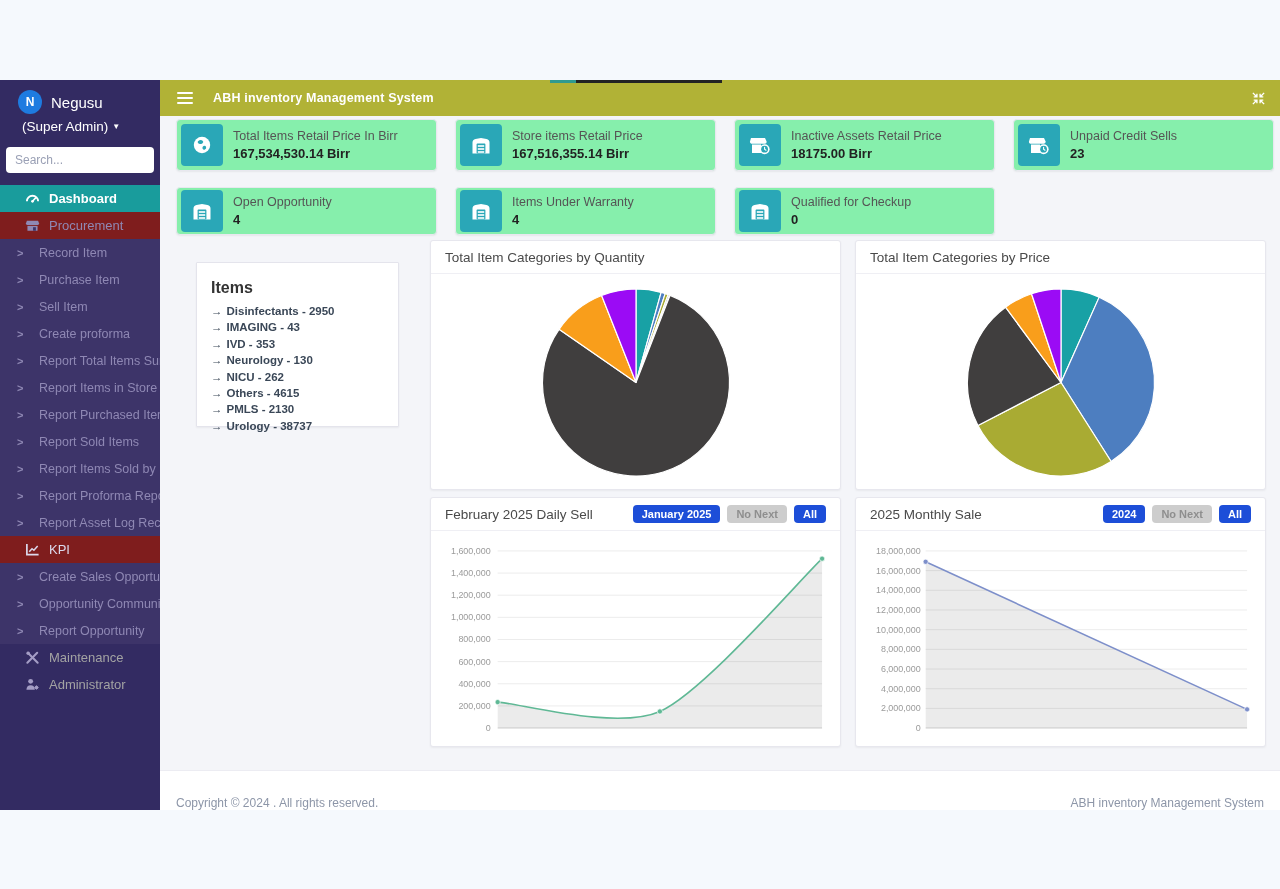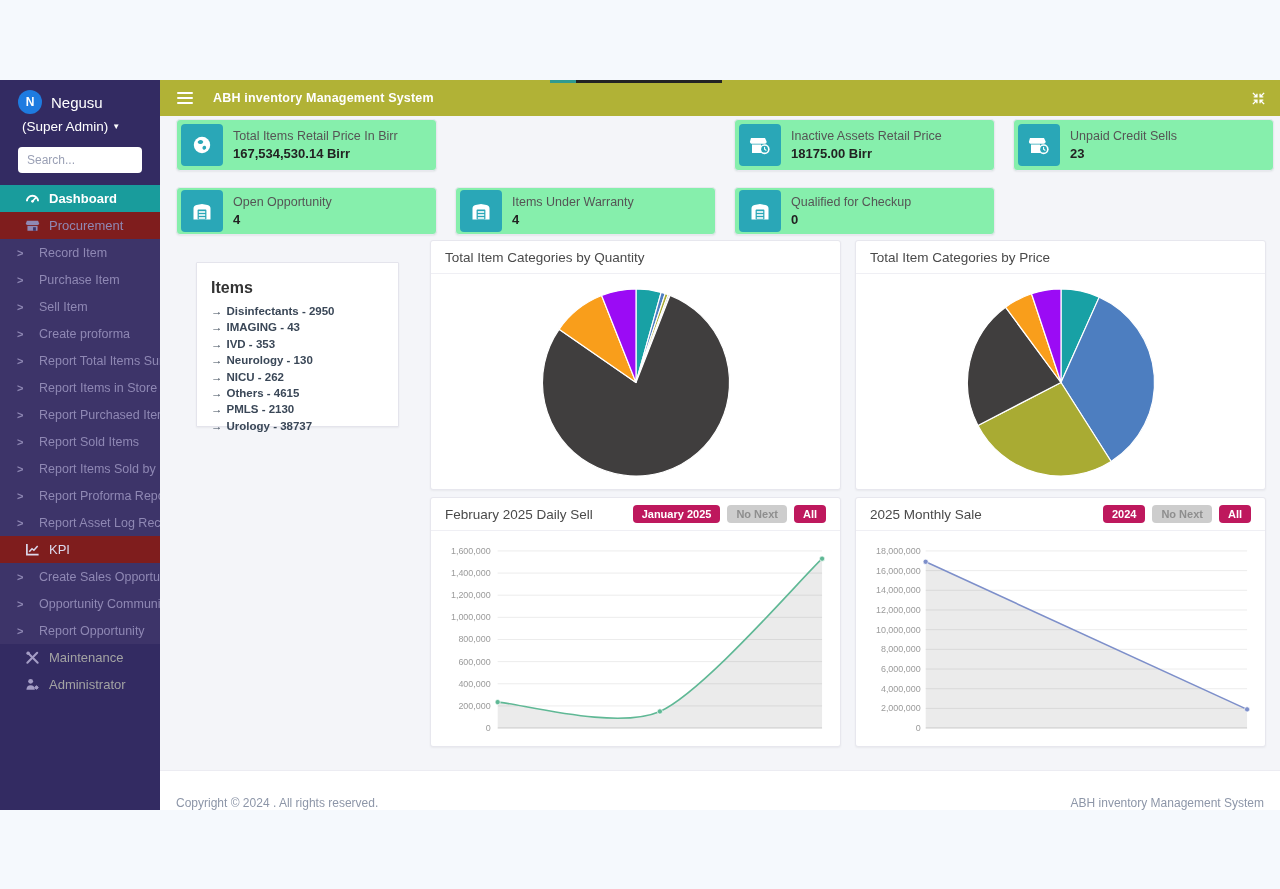--- a/index.html
+++ b/index.html
@@ -7,21 +7,21 @@
   .page { position:relative; width:1280px; height:889px; background:#f5f9fd; overflow:hidden; }
 
   
   .sidebar { position:absolute; left:0; top:80px; width:160px; height:730px; background:#332b62; overflow:hidden; }
   .user { padding:10px 0 0 18px; color:#fff; }
   .user-line1 { display:flex; align-items:center; gap:9px; cursor:pointer; }
   .avatar { width:24px; height:24px; border-radius:50%; background:#1e7be0; color:#fff; font-size:12px; font-weight:bold; display:flex; align-items:center; justify-content:center; flex:none; }
   .user-name { font-size:15px; }
   .user-role { font-size:13.5px; margin:5px 0 0 4px; cursor:pointer; }
   .user-role .caret { font-size:8px; vertical-align:2px; margin-left:4px; }
-  .search-wrap { padding:13px 18px 9px; }
+  .search-wrap { padding:13px 6px 9px; }
   .search-wrap input { width:100%; height:26px; border:none; border-radius:4px; padding:0 9px; font-size:12px; color:#333; background:#fff; outline:none; }
   .search-wrap input::placeholder { color:#9aa0b5; }
   .menu { margin-top:3px; }
   .mi { height:27px; display:flex; align-items:center; padding-left:24px; font-size:13px; color:#8f88b4; cursor:pointer; white-space:nowrap; overflow:hidden; }
   .mi .ic { width:17px; margin-right:8px; display:flex; align-items:center; justify-content:center; flex:none; }
   .mi.active { background:#199c9c; color:#fff; font-weight:bold; }
   .mi.band { background:#7f1d1d; }
   .mi.sub { background:#3d3469; font-size:12.5px; padding-left:17px; }
   .mi.sub .chev { width:13px; margin-right:9px; font-weight:bold; font-size:11px; color:#8f88b4; flex:none; }
   .mi.bright { color:#dcd9ec; }
@@ -52,21 +52,21 @@
 
   .items-panel { position:absolute; left:36px; top:146px; width:203px; height:165px; background:#fff; border:1px solid #e4e4ec; border-radius:1px; box-shadow:0 1px 2px rgba(0,0,0,.05); padding:16px 14px; }
   .items-title { font-size:16px; color:#333; font-weight:bold; margin-bottom:6px; }
   .item-link { font-size:11.5px; color:#3a4757; font-weight:bold; line-height:16.4px; display:flex; gap:4px; cursor:pointer; white-space:nowrap; }
   .item-link .arr { flex:none; }
 
   .panel { position:absolute; background:#fff; border:1px solid #e7e7ee; border-radius:3px; box-shadow:0 1px 2px rgba(0,0,0,.05); }
   .phead { height:33px; display:flex; align-items:center; padding:0 14px; border-bottom:1px solid #efeff4; font-size:13.5px; color:#4a4a4a; }
   .pbtns { margin-left:auto; display:flex; gap:7px; align-items:center; }
   .pbtn { font-size:11px; font-weight:bold; padding:3px 9px; border-radius:4px; border:none; cursor:pointer; font-family:inherit; }
-  .pbtn.active { background:#be185d; color:#fff; }
+  .pbtn.active { background:#1d4ed8; color:#fff; }
   .pbtn.disabled { background:#cdcdcd; color:#8e8e8e; }
   #pie-panel-0{left:270px;top:124px;width:411px;height:250px;}
   #pie-panel-1{left:695px;top:124px;width:411px;height:250px;}
   #line-panel-0{left:270px;top:381px;width:411px;height:250px;}
   #line-panel-1{left:695px;top:381px;width:411px;height:250px;}
   svg.chart { display:block; width:409px; height:216px; }
 
   .footer { position:absolute; left:0; bottom:0; width:1120px; height:40px; background:#fff; border-top:1px solid #ececf2; display:flex; align-items:flex-end; font-size:12px; color:#8d96a8; padding:0 16px; }
   .fright { margin-left:auto; }
 </style>
@@ -222,20 +222,35 @@
     <div class="card" id="card0">
       <div class="cicon">
           <svg width="24" height="24" viewBox="0 0 24 24">
             <circle cx="12" cy="12" r="8.2" fill="#fff"></circle>
             <path d="M8 8.2 q2.6 -2 4.6 -.4 q1.6 1.4 -.3 2.6 q-2.8 1.6 -4.3 -.4 q-.6 -1 0 -1.8 z M13.5 13 q2 -.6 2.6 1 q.5 1.6 -1.2 2.4 q-1.9 .8 -2.4 -.9 q-.4 -1.7 1 -2.5 z" fill="#2aa7b7"></path>
           </svg>
         </div>
       <div class="cbody">
           <div class="ctitle">Total Items Retail Price In Birr</div>
           <div class="cvalue">167,534,530.14 Birr</div>
+        </div>
+    </div>
+    <div class="card" id="card1">
+      <div class="cicon">
+          <svg width="24" height="24" viewBox="0 0 24 24">
+            <path d="M3.5 20.5 V9.6 Q3.5 6.6 6.5 6.1 L12 5 L17.5 6.1 Q20.5 6.6 20.5 9.6 V20.5 Z" fill="#fff"></path>
+            <rect x="7.6" y="10.6" width="8.8" height="9.9" rx="0.8" fill="#2aa7b7"></rect>
+            <rect x="8.8" y="12.2" width="6.4" height="1.6" fill="#fff"></rect>
+            <rect x="8.8" y="15.2" width="6.4" height="1.6" fill="#fff"></rect>
+            <rect x="8.8" y="18.2" width="6.4" height="1.6" fill="#fff"></rect>
+          </svg>
+        </div>
+      <div class="cbody">
+          <div class="ctitle">Store items Retail Price</div>
+          <div class="cvalue">167,516,355.14 Birr</div>
         </div>
     </div>
     <div class="card" id="card2">
       <div class="cicon">
           <svg width="24" height="24" viewBox="0 0 24 24">
             <path d="M3 5 h14 l1.6 3.4 q.3 2 -1.7 2.3 H3.4 Q1.6 10.4 2 8.4 Z" fill="#fff"></path>
             <path d="M4 11.5 h9 V20 H4 Z" fill="#fff"></path>
             <circle cx="16.6" cy="16.2" r="5" fill="#fff"></circle>
             <circle cx="16.6" cy="16.2" r="3.4" fill="#2aa7b7"></circle>
             <path d="M16.6 14.4 v1.9 l1.4 .9" stroke="#fff" stroke-width="1.1" fill="none" stroke-linecap="round"></path>

